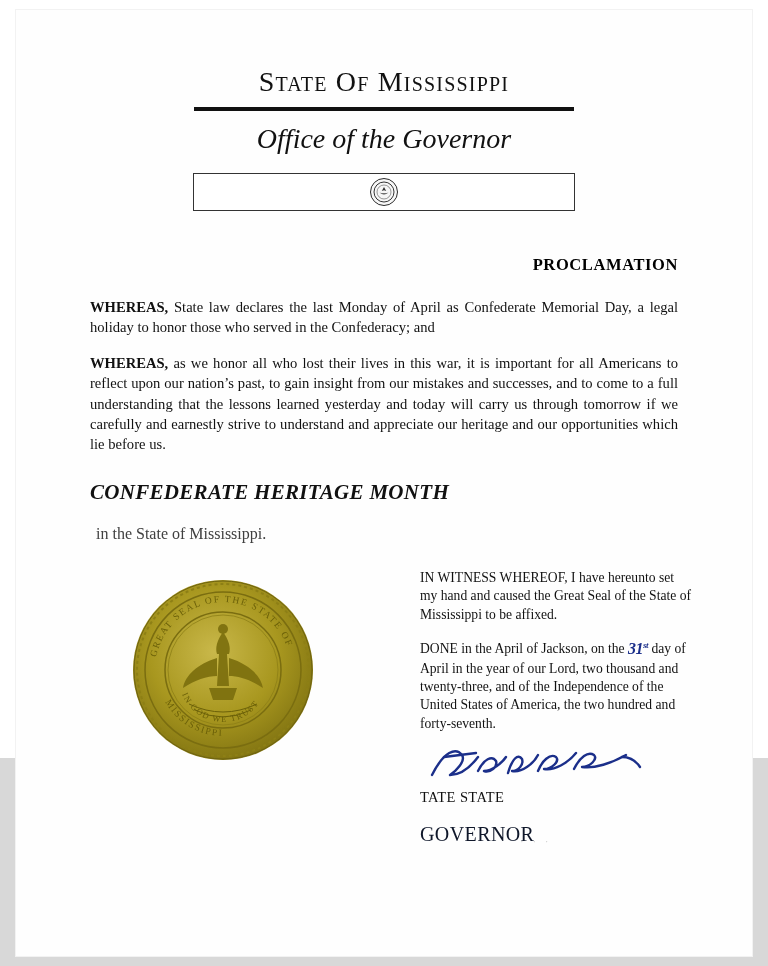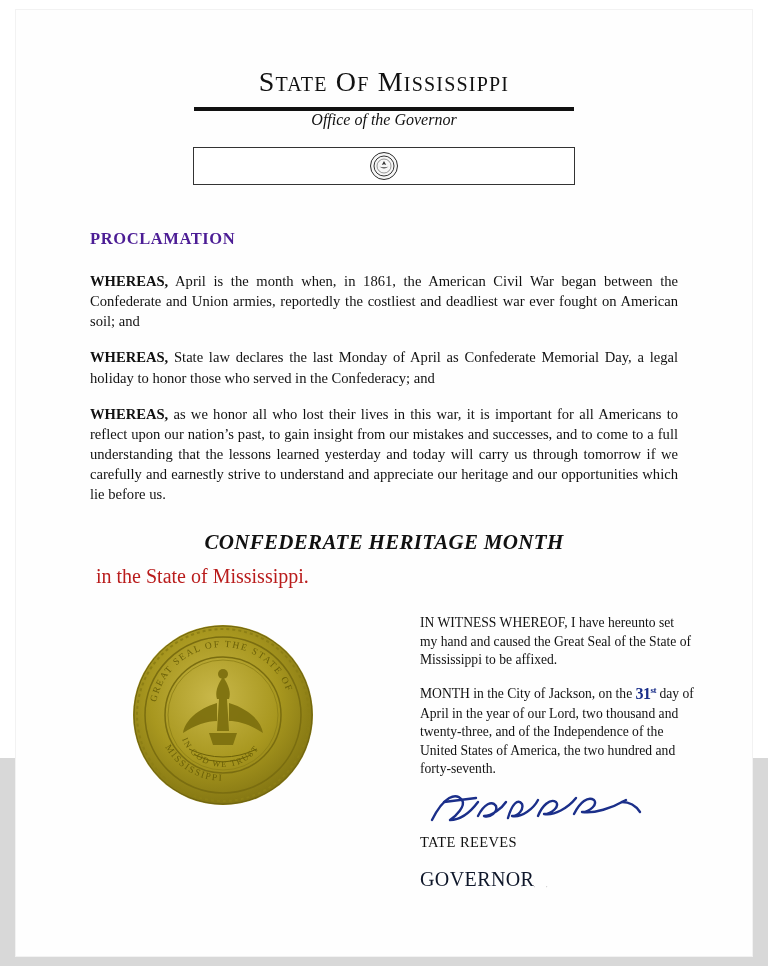--- a/index.html
+++ b/index.html
@@ -46,23 +46,23 @@
   }
   .rule {
     width: 380px;
     height: 4px;
     background: #111;
     margin: 9px auto 0 auto;
   }
   .office {
     font-family: "Liberation Serif", serif;
     font-style: italic;
-    font-size: 16px;
-    color: #111;
-    margin-top: 0;
+    font-size: 28px;
+    color: #111;
+    margin-top: 12px;
   }
   .seal-box {
     width: 380px;
     height: 36px;
     border: 1.5px solid #333;
     margin: 18px auto 0 auto;
     position: relative;
     background: #fff;
   }
   .seal-mini {
@@ -83,49 +83,48 @@
     overflow: hidden;
   }
   .seal-mini svg { display:block; }
 
   
   .body-wrap {
     padding: 0 74px 0 74px;
     margin-top: 44px;
   }
   .proclamation {
-    text-align: left;
+    text-align: right;
     font-weight: bold;
     font-size: 16.5px;
     letter-spacing: 0.6px;
-    color: #4c1d95;
+    color: #000000;
     margin-bottom: 22px;
   }
   p.para {
     font-size: 14.6px;
     line-height: 1.38;
     color: #111;
     text-align: justify;
     margin: 0 0 16px 0;
   }
   p.para .lead {
     font-weight: bold;
   }
   .heritage {
-    text-align: center;
     font-weight: bold;
     font-style: italic;
     font-size: 21px;
     letter-spacing: 0.3px;
     color: #111;
-    margin: 26px 0 10px 0;
+    margin: 26px 0 20px 0;
   }
   .instate {
-    font-size: 20px;
-    color: #b91c1c;
+    font-size: 16px;
+    color: #404040;
     margin: 0 0 0 6px;
   }
 
   
   .footer {
     position: relative;
     margin-top: 26px;
     min-height: 260px;
   }
   .gold-seal {
@@ -144,20 +143,21 @@
   .witness p {
     font-size: 13.6px;
     line-height: 1.35;
     color: #111;
     margin: 0 8px 14px 0;
     text-align: left;
   }
   .handwrite {
     font-family: "Liberation Serif", serif;
     color: #1b2f8a;
+    font-style: italic;
     font-weight: bold;
     font-size: 16px;
     vertical-align: -1px;
     letter-spacing: -0.5px;
   }
   .handwrite sup { font-size: 9px; }
   .sig-area {
     position: absolute;
     left: 330px;
     top: 172px;
@@ -203,23 +203,20 @@
             <path d="M11 6 L13.2 10 L11 9.2 L8.8 10 Z" fill="#333"></path>
             <path d="M6.5 11.5 Q11 15.5 15.5 11.5 Q11 13.2 6.5 11.5 Z" fill="#444"></path>
           </svg>
         </div>
       </div>
     </div>
 
     <div class="body-wrap">
       <div class="proclamation">PROCLAMATION</div>
 
-      <p class="para">
-        <span class="lead">WHEREAS,</span><span> April is the month when, in 1861, the American Civil War began between the Confederate and Union armies, reportedly the costliest and deadliest war ever fought on American soil; and</span>
-      </p>
 
       <p class="para">
         <span class="lead">WHEREAS,</span><span> State law declares the last Monday of April as Confederate Memorial Day, a legal holiday to honor those who served in the Confederacy; and</span>
       </p>
 
       <p class="para">
         <span class="lead">WHEREAS,</span><span> as we honor all who lost their lives in this war, it is important for all Americans to reflect upon our nation’s past, to gain insight from our mistakes and successes, and to come to a full understanding that the lessons learned yesterday and today will carry us through tomorrow if we carefully and earnestly strive to understand and appreciate our heritage and our opportunities which lie before us.</span>
       </p>
 
 
@@ -282,39 +279,39 @@
                   <path d="M-28,40 Q0,54 28,40"></path>
                 </g>
               </g>
             </g>
           </svg>
         </div>
 
         <div class="witness">
           <p>IN WITNESS WHEREOF, I have hereunto set my hand and caused the Great Seal of the State of Mississippi to be affixed.</p>
           <p>
-            <span>MONTH in the City of Jackson, on the</span>
+            <span>DONE in the April of Jackson, on the</span>
             <span class="handwrite"><span>31</span><sup>st</sup></span>
             <span>day of April in the year of our Lord, two thousand and twenty-three, and of the Independence of the United States of America, the two hundred and forty-seventh.</span>
           </p>
         </div>
 
         <div class="sig-area">
           <svg class="sig-svg" width="220" height="46" viewBox="0 0 220 46" aria-hidden="true">
             <g fill="none" stroke="#1b2f8a" stroke-width="2.4" stroke-linecap="round" stroke-linejoin="round">
               <path d="M6 34 C 18 10, 30 6, 36 14 C 40 20, 30 30, 24 34 C 36 34, 46 24, 52 16"></path>
               <path d="M18 16 L 50 12"></path>
               <path d="M52 30 C 58 18, 66 14, 70 20 C 72 26, 64 32, 58 30 C 66 30, 76 22, 80 16"></path>
               <path d="M82 32 C 86 18, 92 12, 96 18 C 98 24, 92 30, 86 30 C 96 32, 108 22, 112 14"></path>
               <path d="M112 30 C 116 20, 124 12, 130 16 C 134 20, 126 28, 118 28 C 128 30, 142 22, 150 12"></path>
               <path d="M148 28 C 154 16, 162 10, 168 14 C 172 18, 164 26, 156 26 C 168 28, 186 22, 200 14"></path>
               <path d="M196 16 C 204 16, 210 20, 214 26"></path>
             </g>
           </svg>
-          <div class="sig-name">TATE REEVES</div>
+          <div class="sig-name">TATE STATE</div>
           <div class="sig-role">GOVERNOR</div>
         </div>
 
         <div class="faint-mark">· · ·</div>
       </div>
     </div>
   </div>
 </div>
 
 </body></html>

